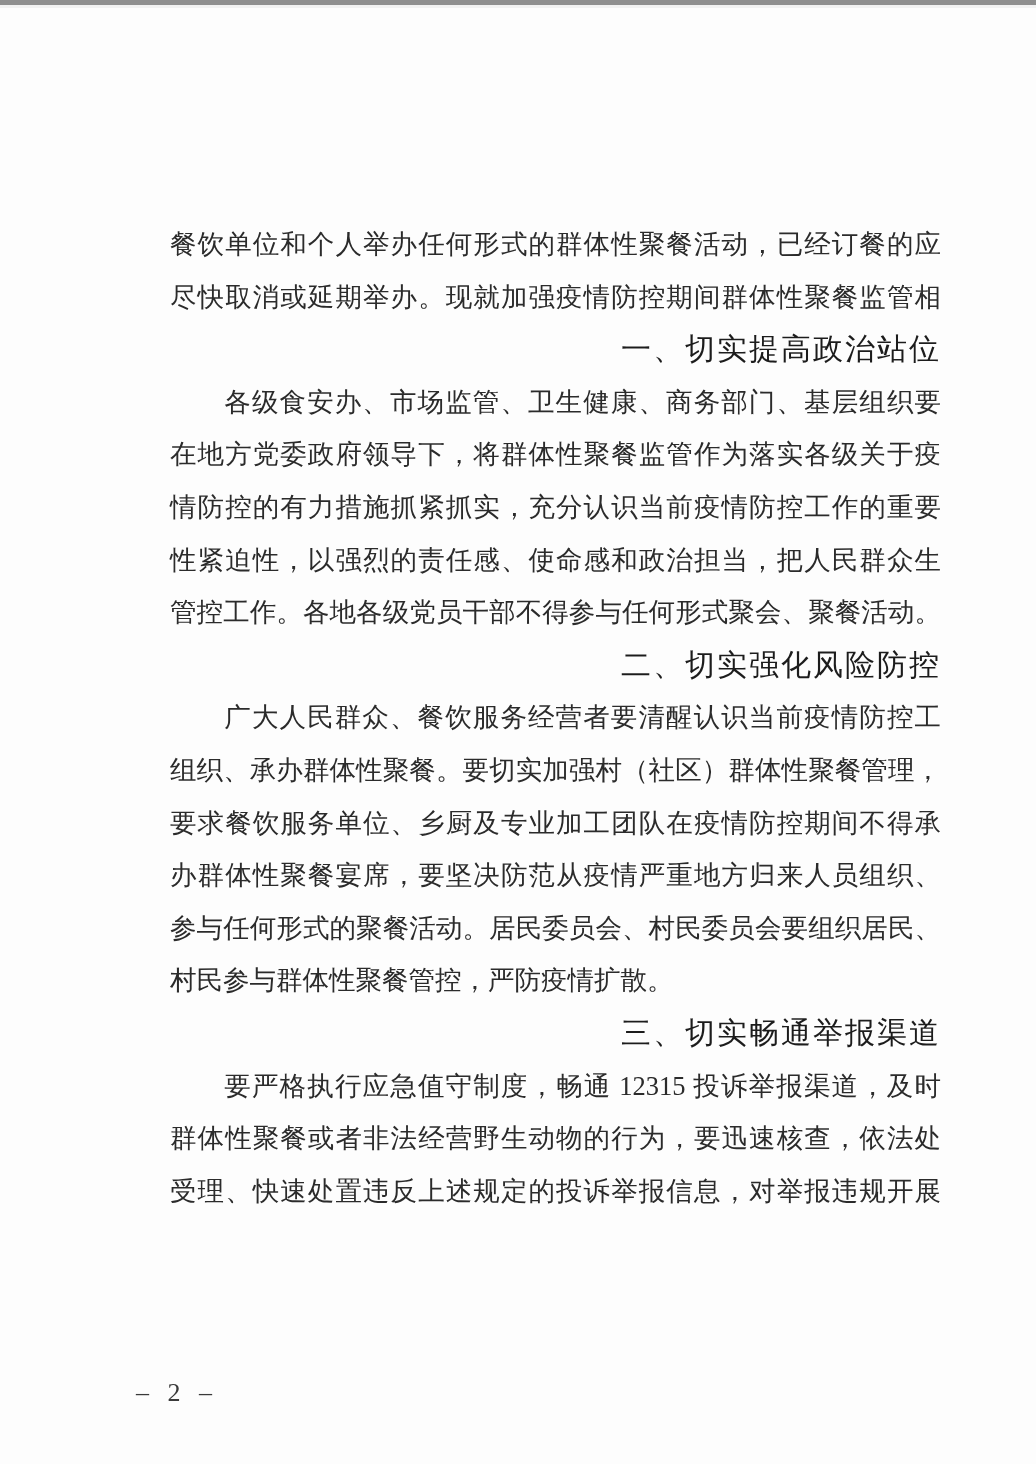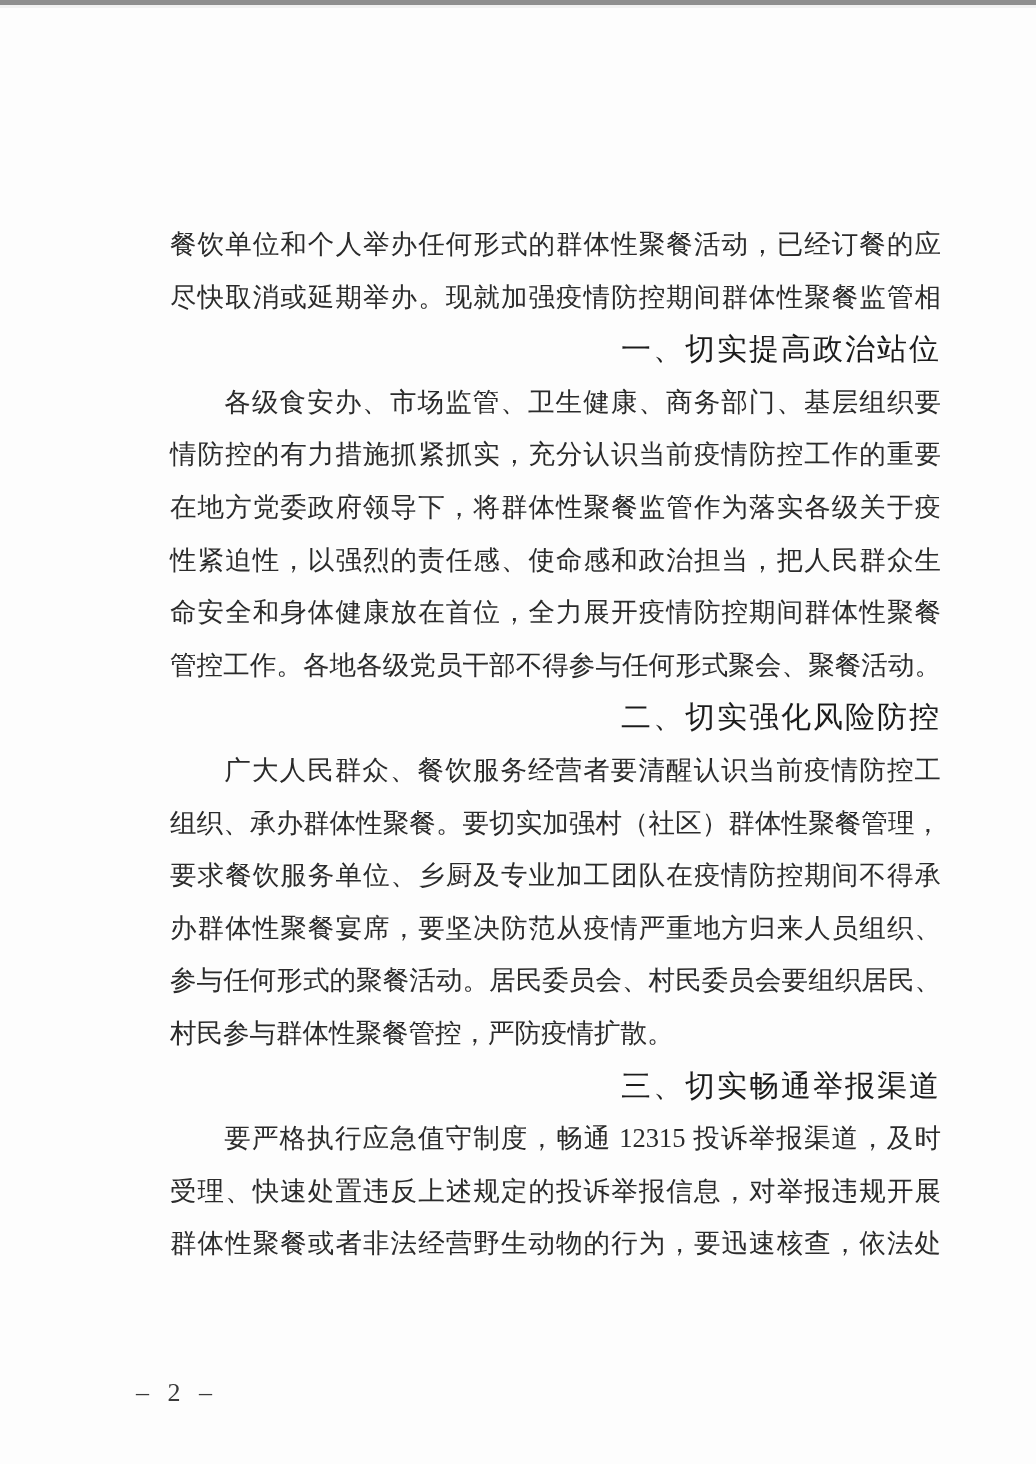--- a/index.html
+++ b/index.html
@@ -85,38 +85,37 @@
   <div class="scan-strip-under"></div>
 
   <div class="doc-lines">
 
     <div class="line fill">餐饮单位和个人举办任何形式的群体性聚餐活动，已经订餐的应</div>
     <div class="line fill">尽快取消或延期举办。现就加强疫情防控期间群体性聚餐监管相</div>
 
     <div class="heading">一、切实提高政治站位</div>
 
     <div class="line fill indent">各级食安办、市场监管、卫生健康、商务部门、基层组织要</div>
+    <div class="line fill">在地方党委政府领导下，将群体性聚餐监管作为落实各级关于疫</div>
     <div class="line fill">情防控的有力措施抓紧抓实，充分认识当前疫情防控工作的重要</div>
-    <div class="line fill">在地方党委政府领导下，将群体性聚餐监管作为落实各级关于疫</div>
     <div class="line fill">性紧迫性，以强烈的责任感、使命感和政治担当，把人民群众生</div>
-    <div class="line fill">命安全和身体健康放在首位，全力展开疫情防控期间群体性聚餐</div>
     <div class="line fill">管控工作。各地各级党员干部不得参与任何形式聚会、聚餐活动。</div>
 
     <div class="heading">二、切实强化风险防控</div>
 
     <div class="line fill indent">广大人民群众、餐饮服务经营者要清醒认识当前疫情防控工</div>
     <div class="line fill">组织、承办群体性聚餐。要切实加强村（社区）群体性聚餐管理，</div>
     <div class="line fill">要求餐饮服务单位、乡厨及专业加工团队在疫情防控期间不得承</div>
     <div class="line fill">办群体性聚餐宴席，要坚决防范从疫情严重地方归来人员组织、</div>
     <div class="line fill">参与任何形式的聚餐活动。居民委员会、村民委员会要组织居民、</div>
     <div class="line">村民参与群体性聚餐管控，严防疫情扩散。</div>
 
     <div class="heading">三、切实畅通举报渠道</div>
 
     <div class="line fill indent">要严格执行应急值守制度，畅通 12315 投诉举报渠道，及时</div>
+    <div class="line fill">群体性聚餐或者非法经营野生动物的行为，要迅速核查，依法处</div>
     <div class="line fill">受理、快速处置违反上述规定的投诉举报信息，对举报违规开展</div>
-    <div class="line fill">群体性聚餐或者非法经营野生动物的行为，要迅速核查，依法处</div>
 
   </div>
 
   <div class="page-number">– 2 –</div>
 
 </div>
 
 </body></html>

